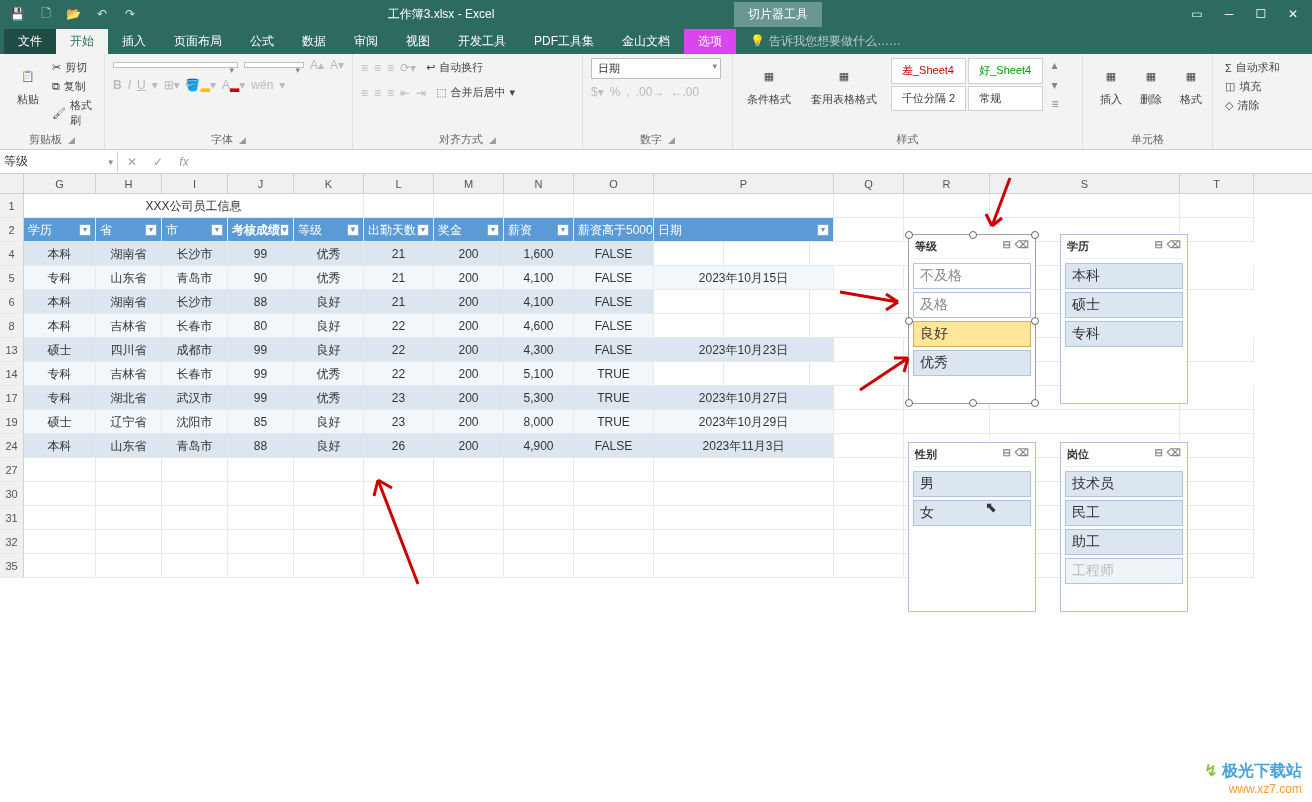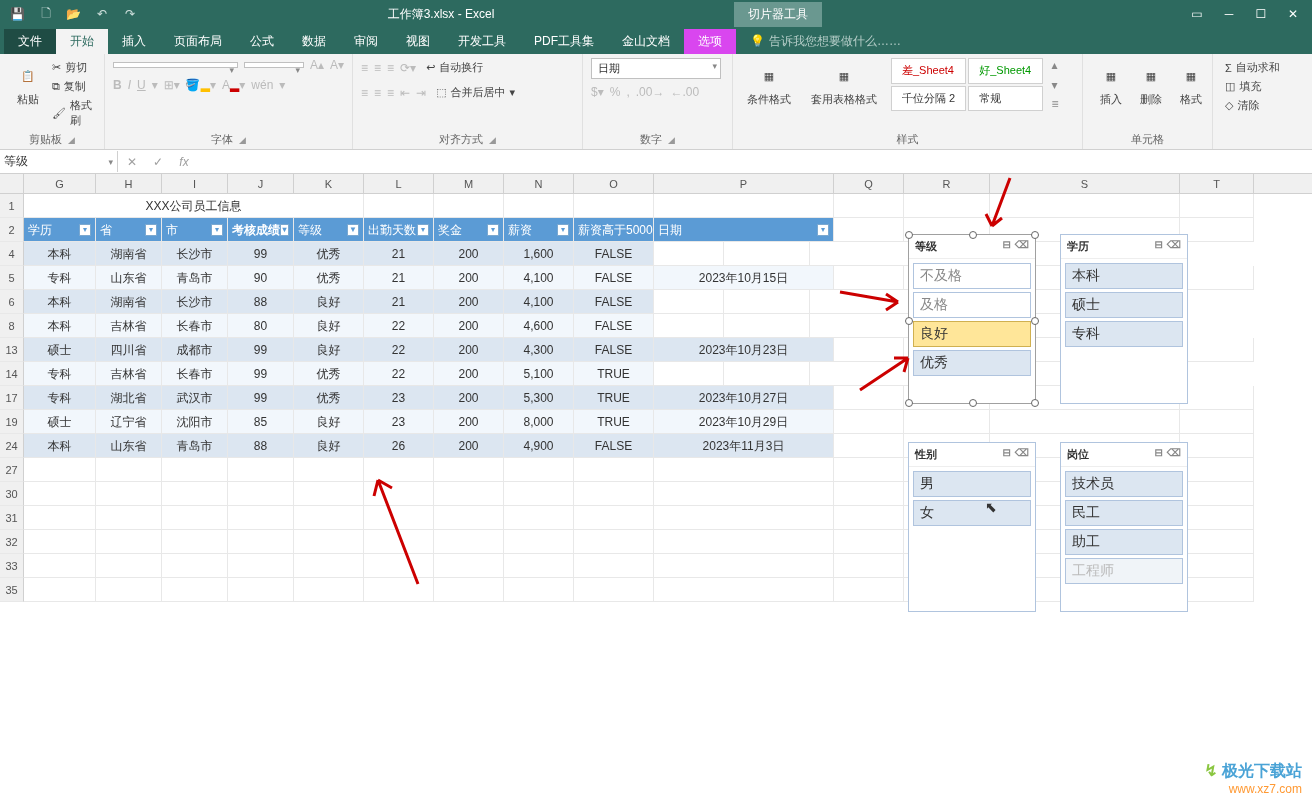--- a/index.html
+++ b/index.html
@@ -591,37 +591,20 @@
         <div class="cell " style="width: 70px;"></div>
         <div class="cell " style="width: 70px;"></div>
         <div class="cell " style="width: 80px;"></div>
         <div class="cell " style="width: 180px;"></div>
         <div class="cell " style="width: 70px;"></div>
         <div class="cell " style="width: 86px;"></div>
         <div class="cell " style="width: 190px;"></div>
         <div class="cell " style="width: 74px;"></div>
       </div>
       <div class="grid-row">
-        <div class="row-h">33</div>
-        <div class="cell " style="width: 72px;"></div>
-        <div class="cell " style="width: 66px;"></div>
-        <div class="cell " style="width: 66px;"></div>
-        <div class="cell " style="width: 66px;"></div>
-        <div class="cell " style="width: 70px;"></div>
-        <div class="cell " style="width: 70px;"></div>
-        <div class="cell " style="width: 70px;"></div>
-        <div class="cell " style="width: 70px;"></div>
-        <div class="cell " style="width: 80px;"></div>
-        <div class="cell " style="width: 180px;"></div>
-        <div class="cell " style="width: 70px;"></div>
-        <div class="cell " style="width: 86px;"></div>
-        <div class="cell " style="width: 190px;"></div>
-        <div class="cell " style="width: 74px;"></div>
-      </div>
-      <div class="grid-row">
         <div class="row-h">35</div>
         <div class="cell " style="width: 72px;"></div>
         <div class="cell " style="width: 66px;"></div>
         <div class="cell " style="width: 66px;"></div>
         <div class="cell " style="width: 66px;"></div>
         <div class="cell " style="width: 70px;"></div>
         <div class="cell " style="width: 70px;"></div>
         <div class="cell " style="width: 70px;"></div>
         <div class="cell " style="width: 70px;"></div>
         <div class="cell " style="width: 80px;"></div>

